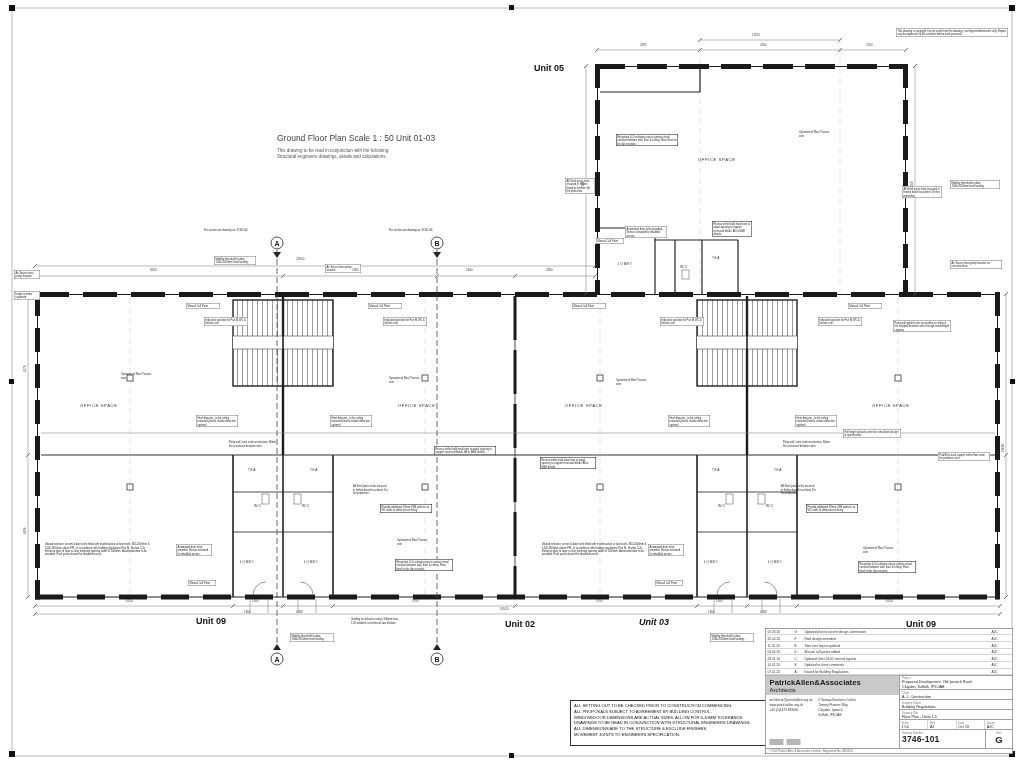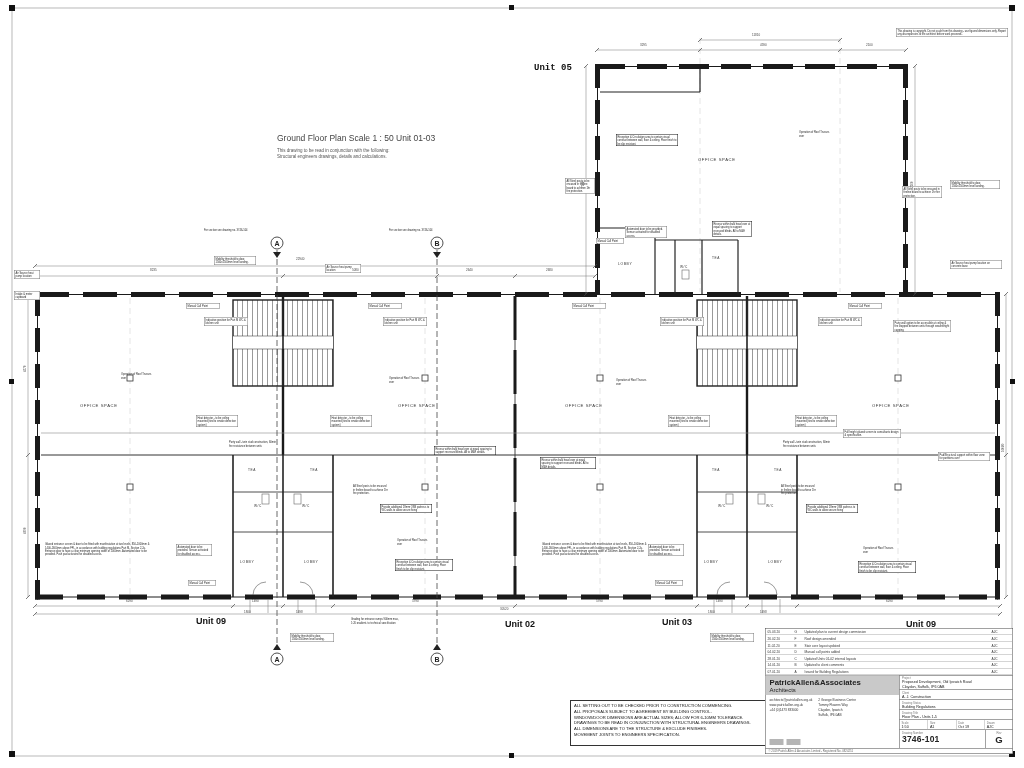--- a/index.html
+++ b/index.html
@@ -340,24 +340,24 @@
       <div class="rlabel" style="left: 254px; top: 504px; font-size: 6.4px;">W/C</div>
       <div class="rlabel" style="left: 302px; top: 504px; font-size: 6.4px;">W/C</div>
       <div class="rlabel" style="left: 718px; top: 504px; font-size: 6.4px;">W/C</div>
       <div class="rlabel" style="left: 766px; top: 504px; font-size: 6.4px;">W/C</div>
       <div class="rlabel" style="left: 680px; top: 265px; font-size: 6.4px;">W/C</div>
       <div class="rlabel" style="left: 240px; top: 560px; font-size: 6.8px;">LOBBY</div>
       <div class="rlabel" style="left: 304px; top: 560px; font-size: 6.8px;">LOBBY</div>
       <div class="rlabel" style="left: 704px; top: 560px; font-size: 6.8px;">LOBBY</div>
       <div class="rlabel" style="left: 768px; top: 560px; font-size: 6.8px;">LOBBY</div>
       <div class="rlabel" style="left: 618px; top: 262px; font-size: 6.8px;">LOBBY</div>
-      <div class="unit-label" style="left: 534px; top: 63px; font-family: Liberation Mono, monospace;">Unit 05</div>
+      <div class="unit-label" style="left: 534px; top: 63px;">Unit 05</div>
       <div class="unit-label" style="left: 196px; top: 616px;">Unit 09</div>
       <div class="unit-label" style="left: 468px; top: 619px; padding-left: 37px;">Unit 02</div>
-      <div class="unit-label" style="left: 662px; top: 617px;">Unit 03</div>
+      <div class="unit-label" style="left: 639px; top: 617px; font-style: italic;">Unit 03</div>
       <div class="unit-label" style="left: 906px; top: 619px;">Unit 09</div>
       <div class="dimt" style="left: 296px; top: 257px;">22940</div>
       <div class="dimt" style="left: 150px; top: 268px;">8235</div>
       <div class="dimt" style="left: 352px; top: 268px;">5080</div>
       <div class="dimt" style="left: 466px; top: 268px;">2640</div>
       <div class="dimt" style="left: 546px; top: 268px;">2680</div>
       <div class="dimt" style="left: 126px; top: 599px;">6290</div>
       <div class="dimt" style="left: 252px; top: 599px;">1490</div>
       <div class="dimt" style="left: 412px; top: 599px;">5790</div>
       <div class="dimt" style="left: 596px; top: 599px;">5790</div>

